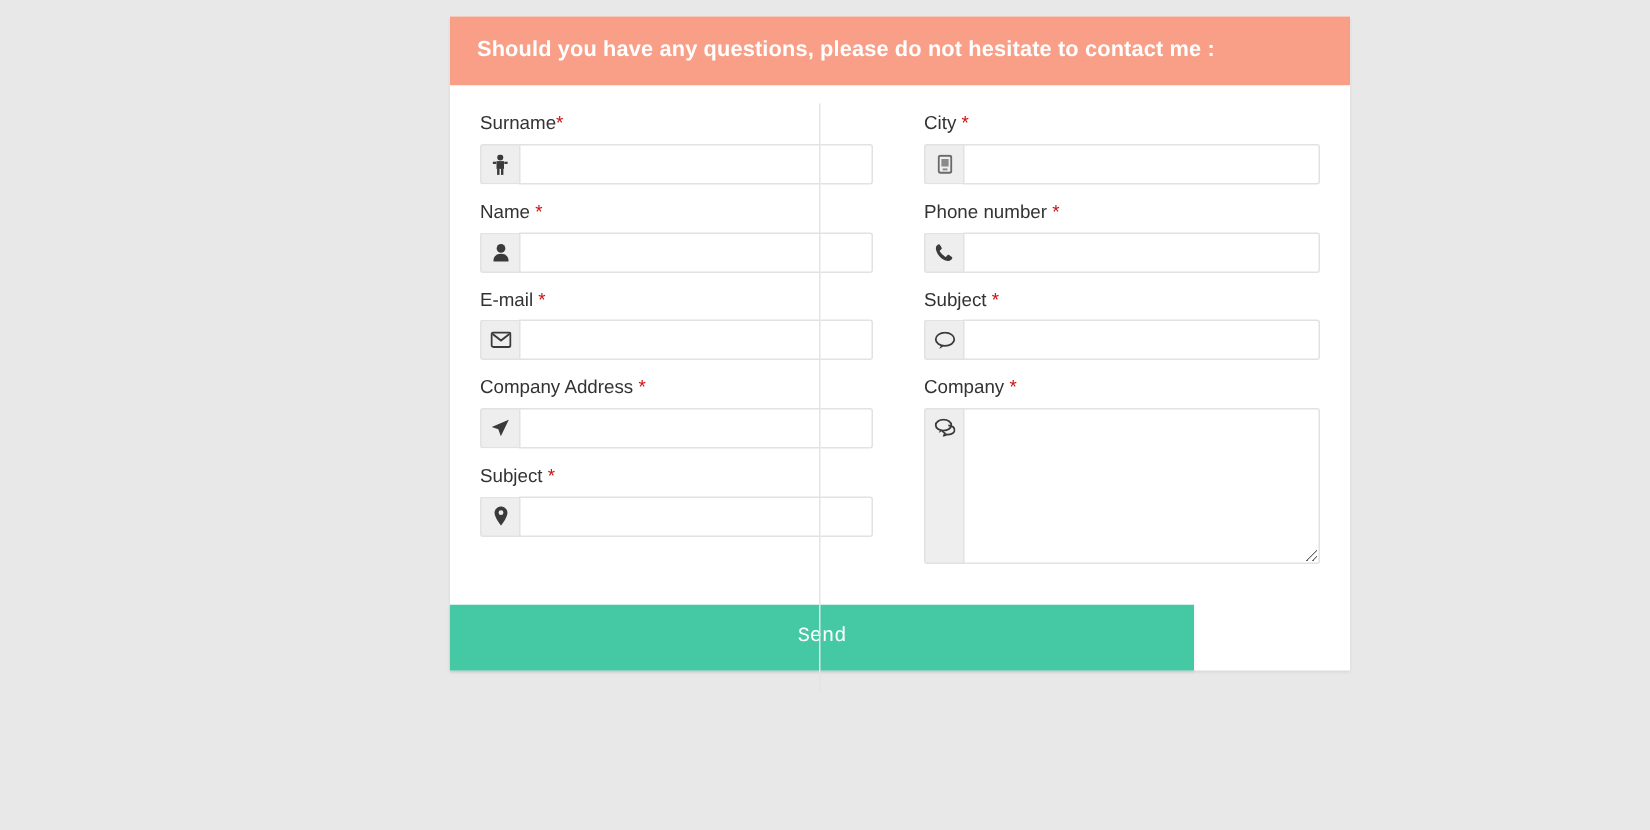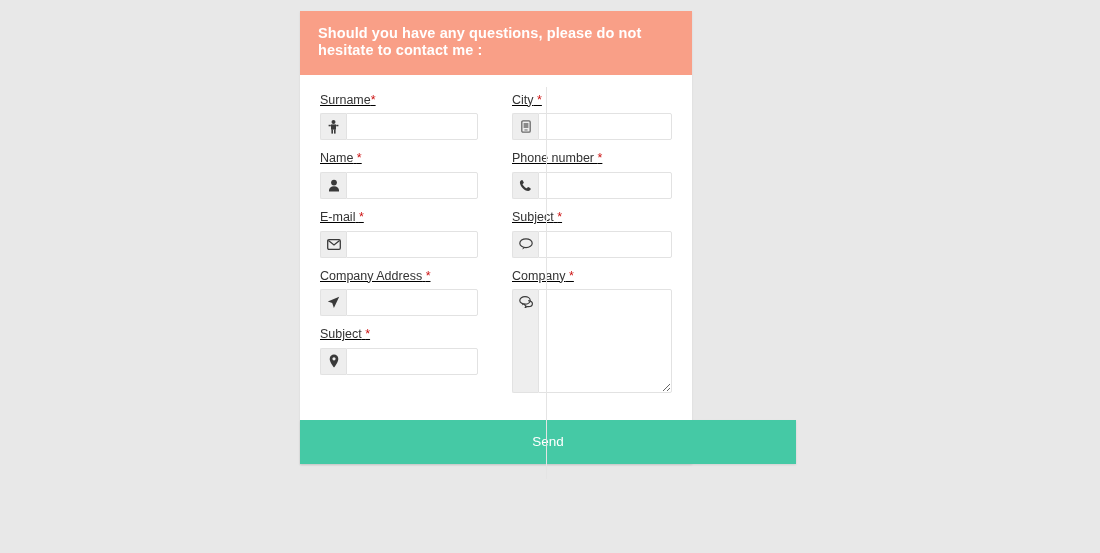--- a/index.html
+++ b/index.html
@@ -11,21 +11,21 @@
     overflow: hidden;
   }
   .page {
     position: relative;
     width: 1100px; height: 553px;
     background: #e8e8e8;
   }
   .card {
     position: absolute;
     left: 300px; top: 11px;
-    width: 392px;
+    width: 600px;
     background: #ffffff;
     box-shadow: 0 1px 2px rgba(0,0,0,0.08);
   }
   .card-header {
     background: #f99f87;
     padding: 14px 18px 15px 18px;
   }
   .card-header-title {
     color: #ffffff;
     font-size: 14.5px;
@@ -46,22 +46,22 @@
     height: 392px;
     background: #e4e4e4;
   }
   .cols {
     display: flex;
     gap: 0px;
   }
   .col {
     width: 50%;
   }
-  .col-left { padding-right: 18px; text-decoration: underline; }
-  .col-right { padding-left: 16px; text-decoration: underline; }
+  .col-left { padding-right: 18px; }
+  .col-right { padding-left: 16px; }
 
   .field { margin-bottom: 11px; }
   .field-label {
     display: block;
     font-size: 12.5px;
     color: #333333;
     margin-bottom: 5px;
     line-height: 1.25;
   }
   .req { color: #cc1111; }
@@ -111,21 +111,21 @@
     outline: none;
     resize: vertical;
     min-width: 0;
   }
   .send-btn {
     display: block;
     width: 496px;
     border: none;
     background: #45c9a5;
     color: #ffffff;
-    font-family: Liberation Sans, sans-serif;
+    font-family: Liberation Mono, monospace;
     font-size: 13.5px;
     padding: 14px 0 15px 0;
     cursor: pointer;
     text-align: center;
     box-shadow: 0 1px 2px rgba(0,0,0,0.10);
   }
 </style>
 </head>
 <body>
 

